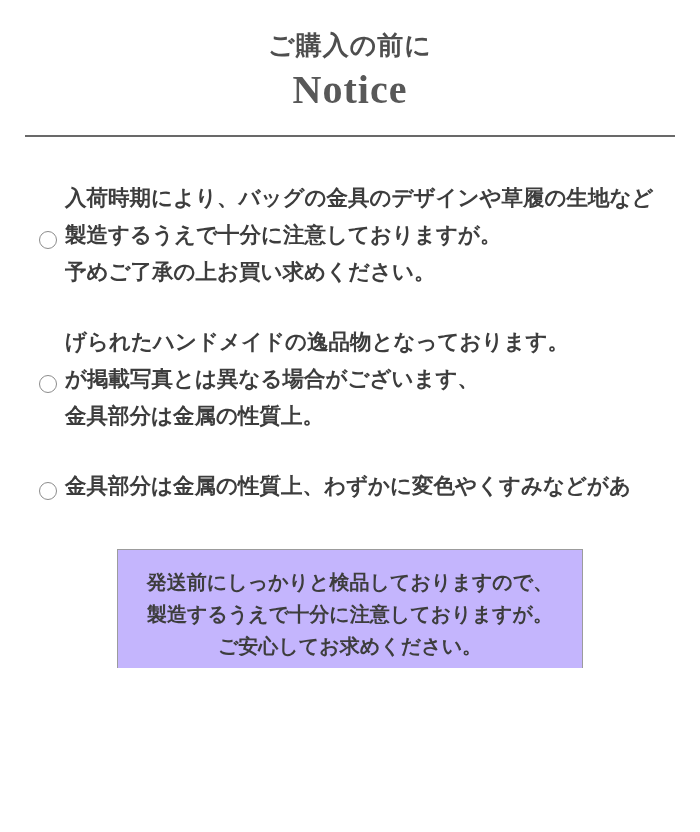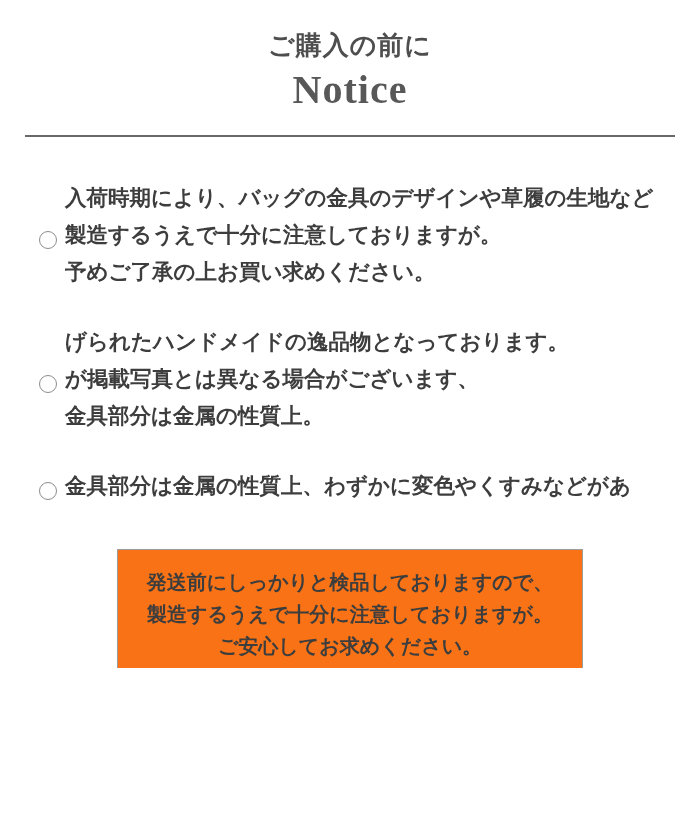--- a/index.html
+++ b/index.html
@@ -73,21 +73,21 @@
   .notice-line {
     white-space: nowrap;
   }
   .assurance-box {
     width: 466px;
     box-sizing: border-box;
     margin: 44px auto 0 auto;
     border: 1px solid #9c9c9c;
     padding: 16px 0 10px 0;
     text-align: center;
-    background: #f97316;
+    background: #c4b5fd;
   }
   .assurance-line {
     color: #3d3d3d;
     font-size: 20px;
     line-height: 32px;
     white-space: nowrap;
   }
 </style>
 </head>
 <body>

